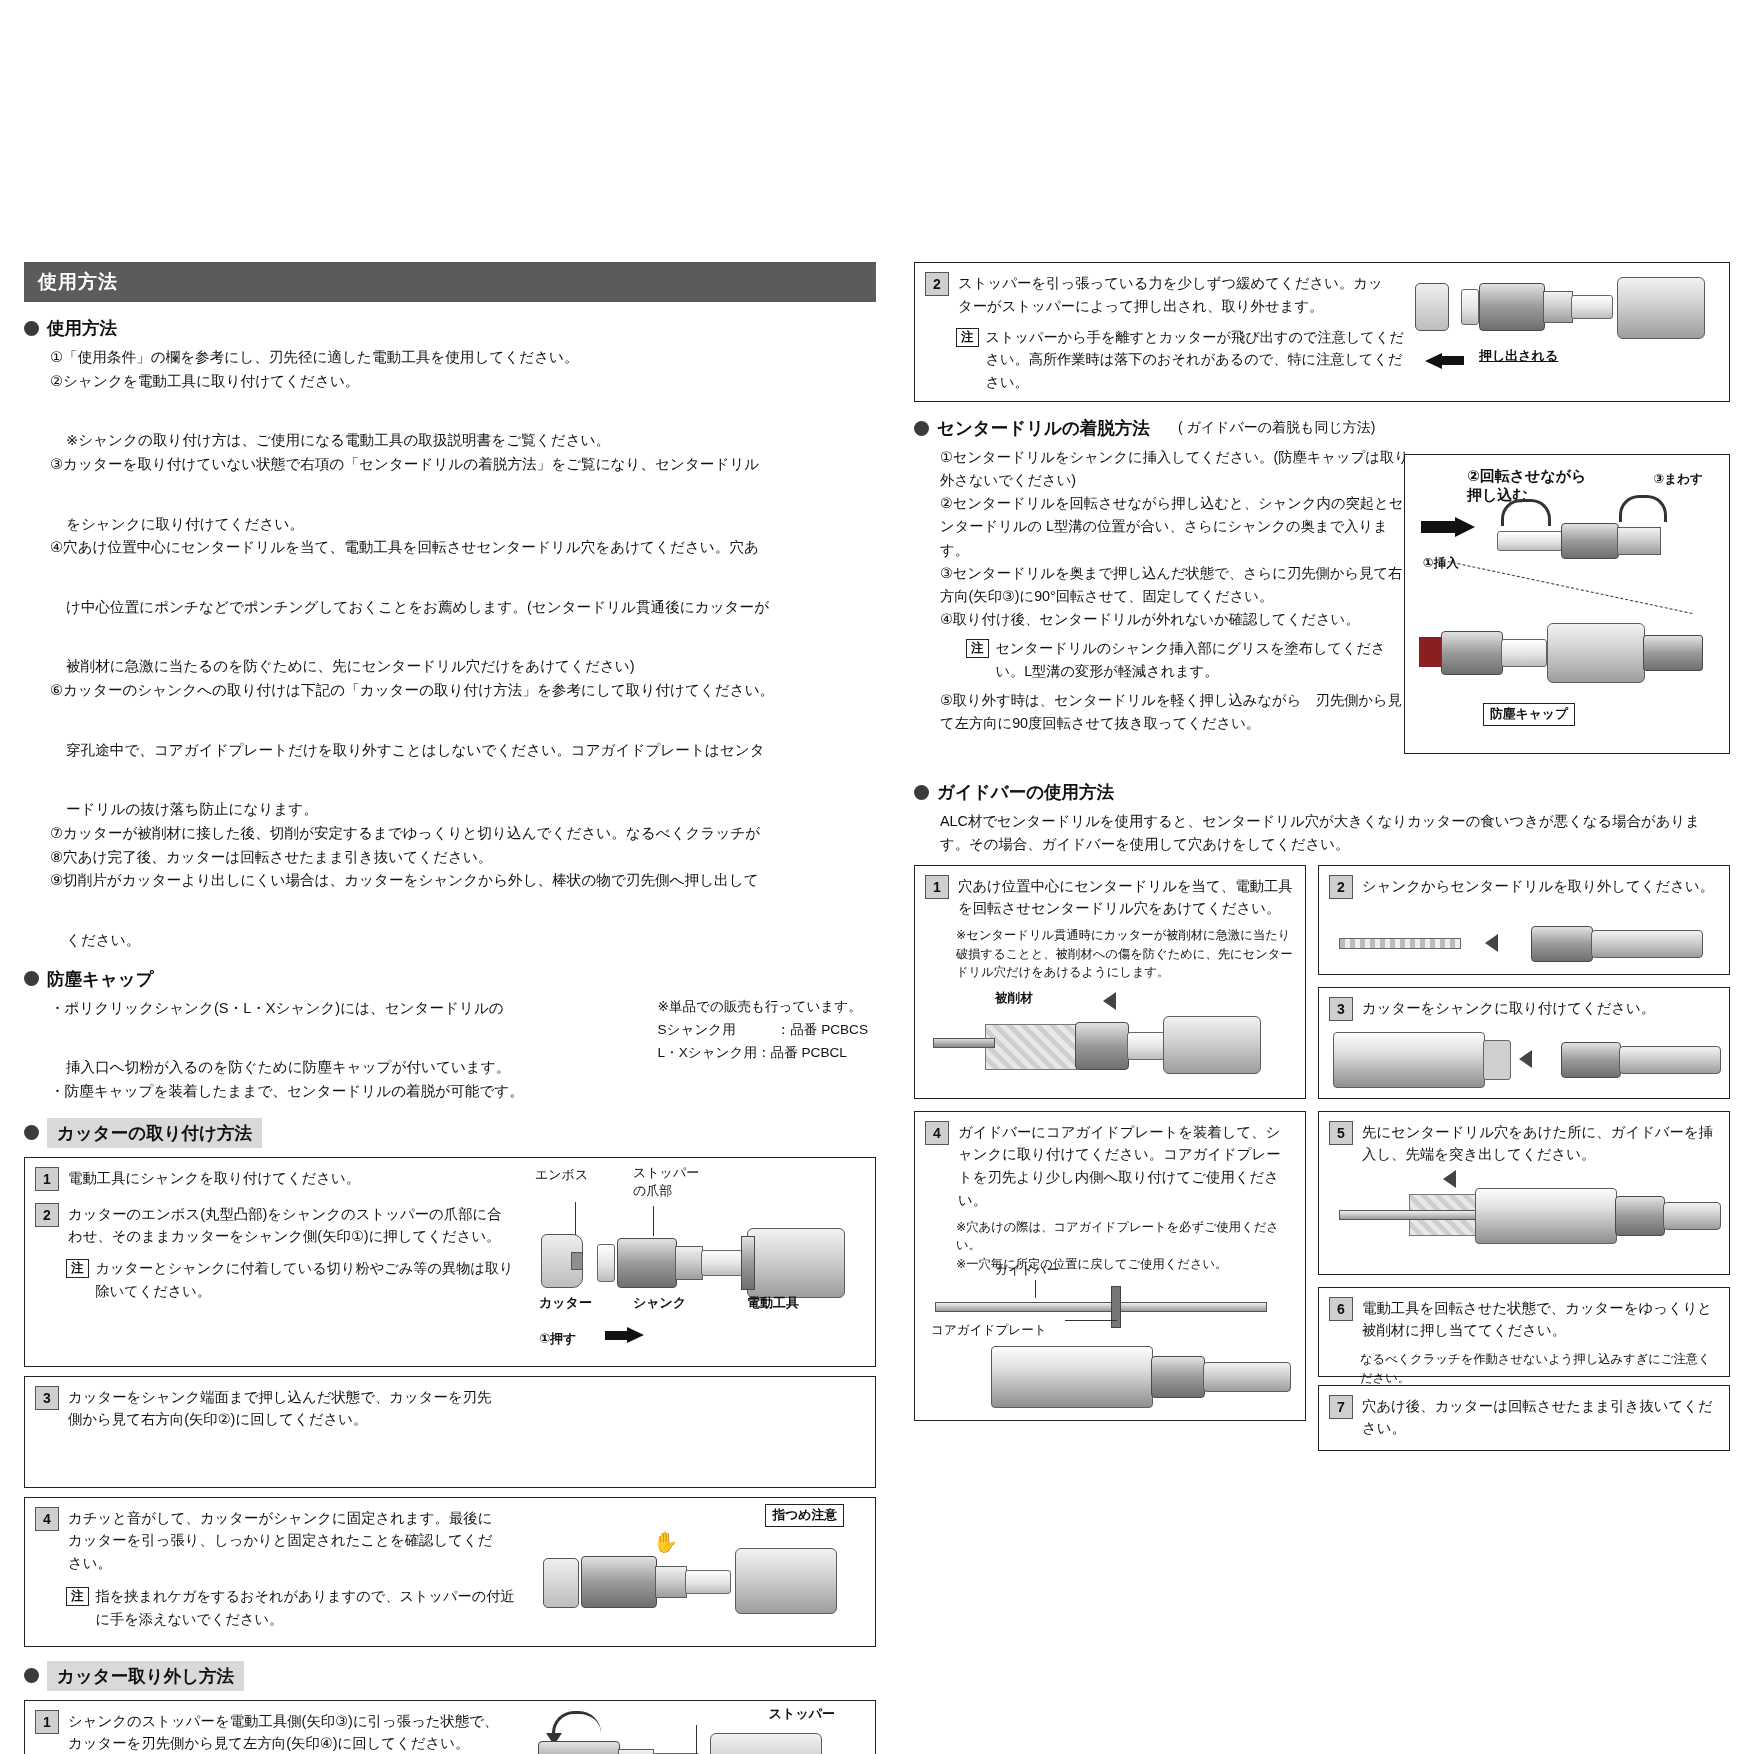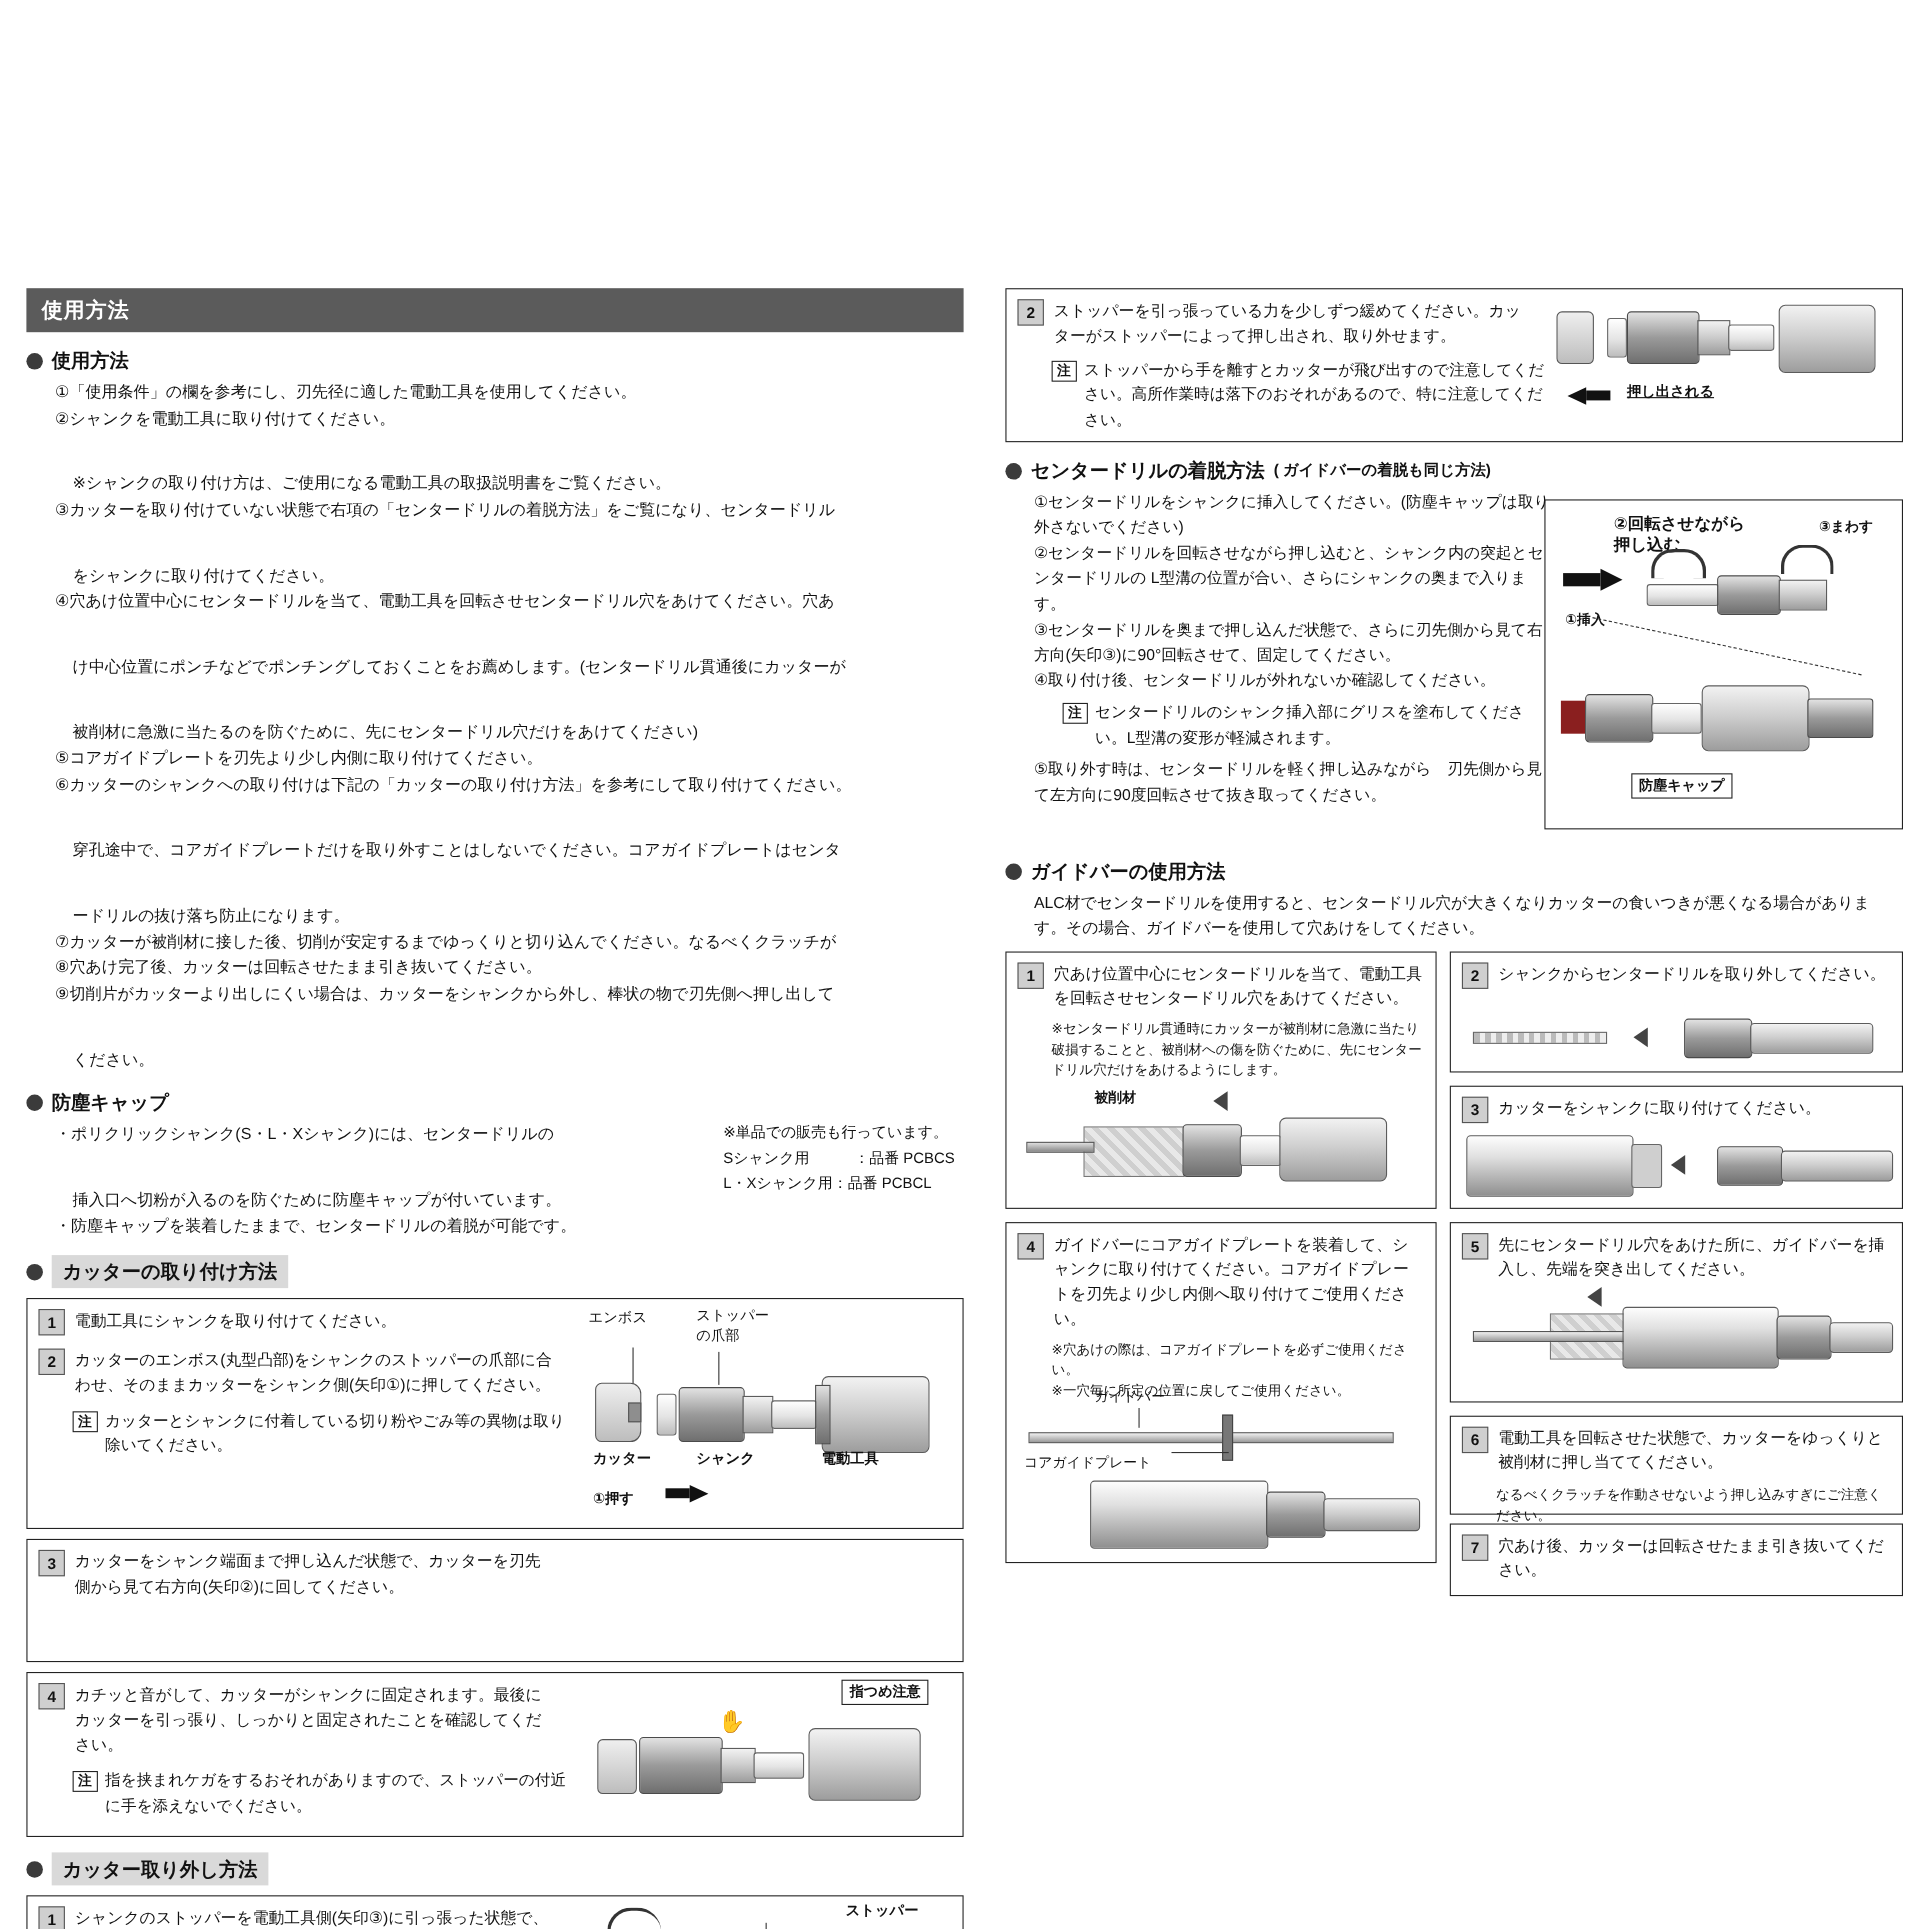--- a/index.html
+++ b/index.html
@@ -7,21 +7,21 @@
   .page{position:relative;width:1754px;height:1754px;}
   .sheet{position:absolute;left:24px;top:262px;width:1706px;height:1250px;}
   .col{position:absolute;top:0;}
   .colL{left:0;width:852px;}
   .colR{left:890px;width:816px;}
 
   .section-bar{background:#5b5b5b;color:#fff;font-weight:bold;font-size:19px;padding:7px 14px;letter-spacing:1px;}
   .head{display:flex;align-items:center;gap:8px;margin:14px 0 6px 0;}
   .head .dot{width:15px;height:15px;border-radius:50%;background:#3b3b3b;flex:0 0 auto;}
   .head .htxt{font-weight:bold;font-size:17.5px;}
-  .head .hsub{font-weight:bold;font-size:14px;}
+  .head .hsub{font-weight:normal;font-size:14px;margin-left:20px;}
   .head.barstyle .htxt{background:#d9d9d9;padding:3px 10px;}
 
   .lines{font-size:14.6px;line-height:1.62;margin-left:26px;}
   .lines .ln{display:block;}
   .indent1{padding-left:16px;margin-top:36px;}
 
   .note-row{display:flex;gap:7px;align-items:flex-start;margin:3px 0;}
   .note-badge{flex:0 0 auto;border:1.4px solid #222;font-size:12.5px;padding:1px 4px;line-height:1.2;margin-top:2px;font-weight:bold;}
   .note-txt{font-size:14.2px;line-height:1.6;}
 
@@ -71,21 +71,20 @@
 
     <div class="lines">
       <span class="ln">①「使用条件」の欄を参考にし、刃先径に適した電動工具を使用してください。</span>
       <span class="ln">②シャンクを電動工具に取り付けてください。</span>
       <span class="ln indent1">※シャンクの取り付け方は、ご使用になる電動工具の取扱説明書をご覧ください。</span>
       <span class="ln">③カッターを取り付けていない状態で右項の「センタードリルの着脱方法」をご覧になり、センタードリル</span>
       <span class="ln indent1">をシャンクに取り付けてください。</span>
       <span class="ln">④穴あけ位置中心にセンタードリルを当て、電動工具を回転させセンタードリル穴をあけてください。穴あ</span>
       <span class="ln indent1">け中心位置にポンチなどでポンチングしておくことをお薦めします。(センタードリル貫通後にカッターが</span>
       <span class="ln indent1">被削材に急激に当たるのを防ぐために、先にセンタードリル穴だけをあけてください)</span>
-      <span class="ln">⑤コアガイドプレートを刃先より少し内側に取り付けてください。</span>
       <span class="ln">⑥カッターのシャンクへの取り付けは下記の「カッターの取り付け方法」を参考にして取り付けてください。</span>
       <span class="ln indent1">穿孔途中で、コアガイドプレートだけを取り外すことはしないでください。コアガイドプレートはセンタ</span>
       <span class="ln indent1">ードリルの抜け落ち防止になります。</span>
       <span class="ln">⑦カッターが被削材に接した後、切削が安定するまでゆっくりと切り込んでください。なるべくクラッチが</span>
       <span class="ln">⑧穴あけ完了後、カッターは回転させたまま引き抜いてください。</span>
       <span class="ln">⑨切削片がカッターより出しにくい場合は、カッターをシャンクから外し、棒状の物で刃先側へ押し出して</span>
       <span class="ln indent1">ください。</span>
     </div>
 
     <div class="head">

